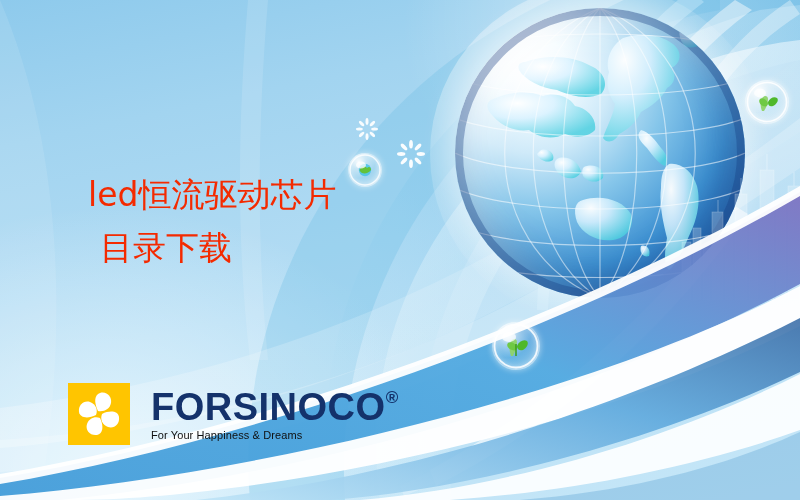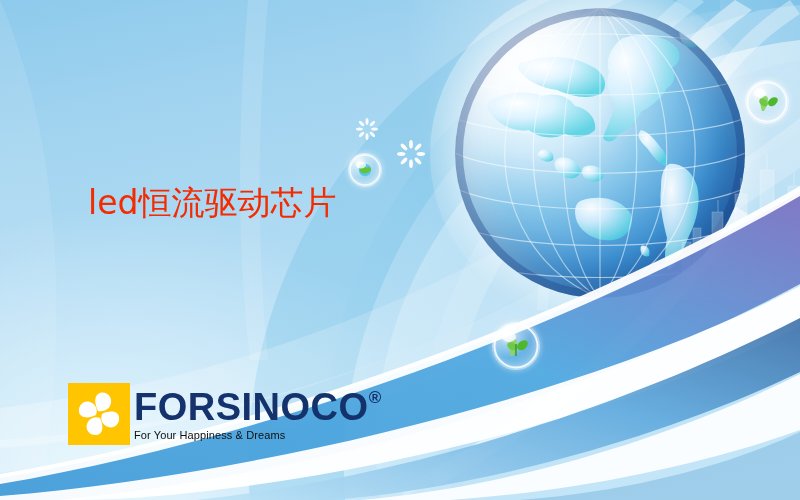--- a/index.html
+++ b/index.html
@@ -77,40 +77,40 @@
     background:
       radial-gradient(circle at 32% 26%, rgba(255,255,255,0.95) 0%, rgba(255,255,255,0.45) 22%, rgba(255,255,255,0.10) 48%, rgba(255,255,255,0.28) 80%, rgba(255,255,255,0.70) 100%);
     box-shadow: inset 0 0 8px rgba(255,255,255,0.9), 0 0 6px rgba(255,255,255,0.55);
   }
   .bubble svg { position:absolute; left:0; top:0; }
 
   
   #headline {
     position: absolute;
     left: 88px;
-    top: 176px;
+    top: 168px;
     width: 330px;
     color: #f42a00;
     font-size: 33px;
     line-height: 1.62;
     font-weight: 400;
     letter-spacing: 0px;
     white-space: nowrap;
     font-family: "DejaVu Sans", "Liberation Sans", sans-serif;
   }
   #headline .line2 { display:block; padding-left: 12px; }
 
   
   #logo {
     position: absolute;
     left: 68px;
     top: 383px;
     display: flex;
     align-items: center;
-    gap: 4px;
+    gap: 21px;
   }
   #logo-mark {
     width: 62px;
     height: 62px;
     background: #ffc500;
     flex: 0 0 auto;
     position: relative;
   }
   #logo-mark svg { display:block; }
   #logo-text { display:flex; flex-direction:column; justify-content:center; }
@@ -356,20 +356,21 @@
       <path d="M17 31 C15 26 15 20 18 17 C20 15 23 16 23 19 C23 24 21 28 19 31 Z" fill="#8fd36a" fill-opacity="0.95"></path>
       <path d="M23 22 C25 18 29 16 32 18 C34 20 32 24 28 26 C25 27 23 26 23 22 Z" fill="#4fb82a"></path>
       <path d="M23 23 C21 19 17 17 15 19 C13 21 15 25 18 26 C21 27 23 26 23 23 Z" fill="#6fc944"></path>
       <ellipse cx="15" cy="13" rx="6" ry="4.4" fill="#ffffff" fill-opacity="0.72"></ellipse>
       <circle cx="22" cy="22" r="19.5" fill="none" stroke="#ffffff" stroke-opacity="0.85" stroke-width="1.6"></circle>
     </svg>
   </div>
 
   <div id="headline">
     <span class="line1">led恒流驱动芯片</span>
+    <span class="line2">目录下载</span>
   </div>
 
   <div id="logo">
     <div id="logo-mark">
       <svg width="62" height="62" viewBox="0 0 62 62" xmlns="http://www.w3.org/2000/svg">
         <g fill="#ffffff">
 
           <path d="M30 28 C26 20 26 12 32 10 C39 8 44 14 43 20 C42 26 36 29 30 28 Z"></path>
           <path d="M34 31 C42 27 50 28 51 34 C52 41 46 46 40 44 C34 42 32 36 34 31 Z"></path>
           <path d="M32 35 C36 43 35 51 29 52 C22 53 17 47 19 41 C21 35 27 33 32 35 Z"></path>

